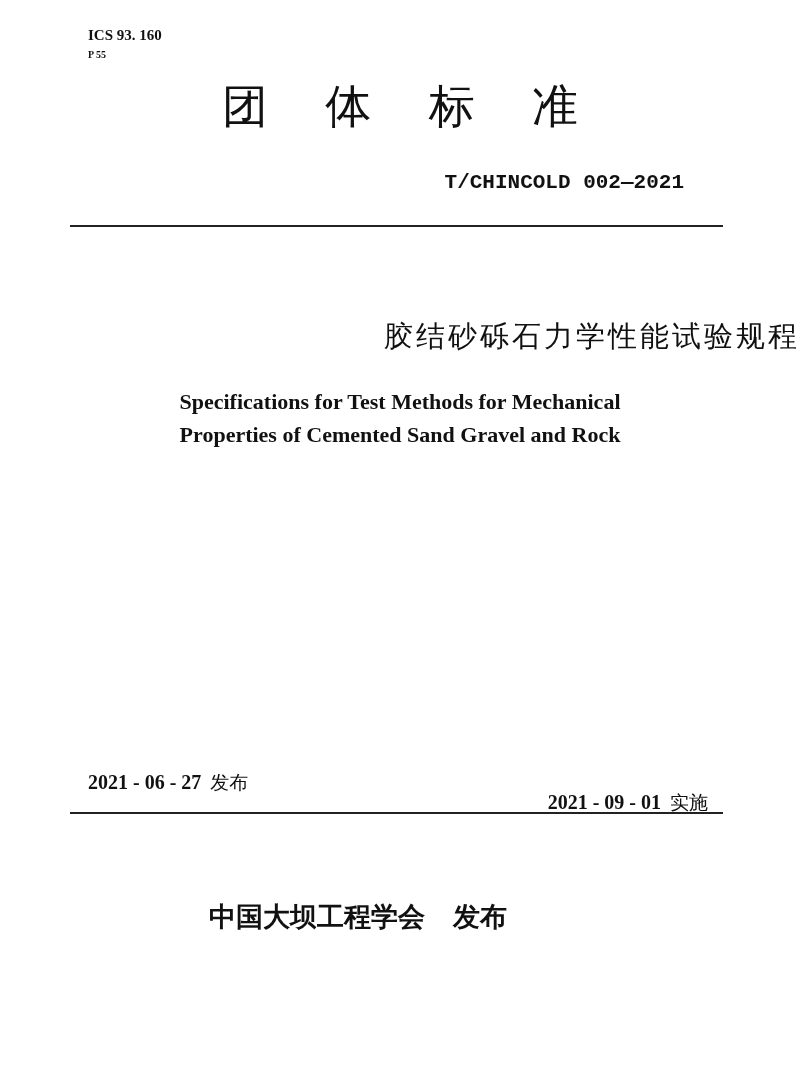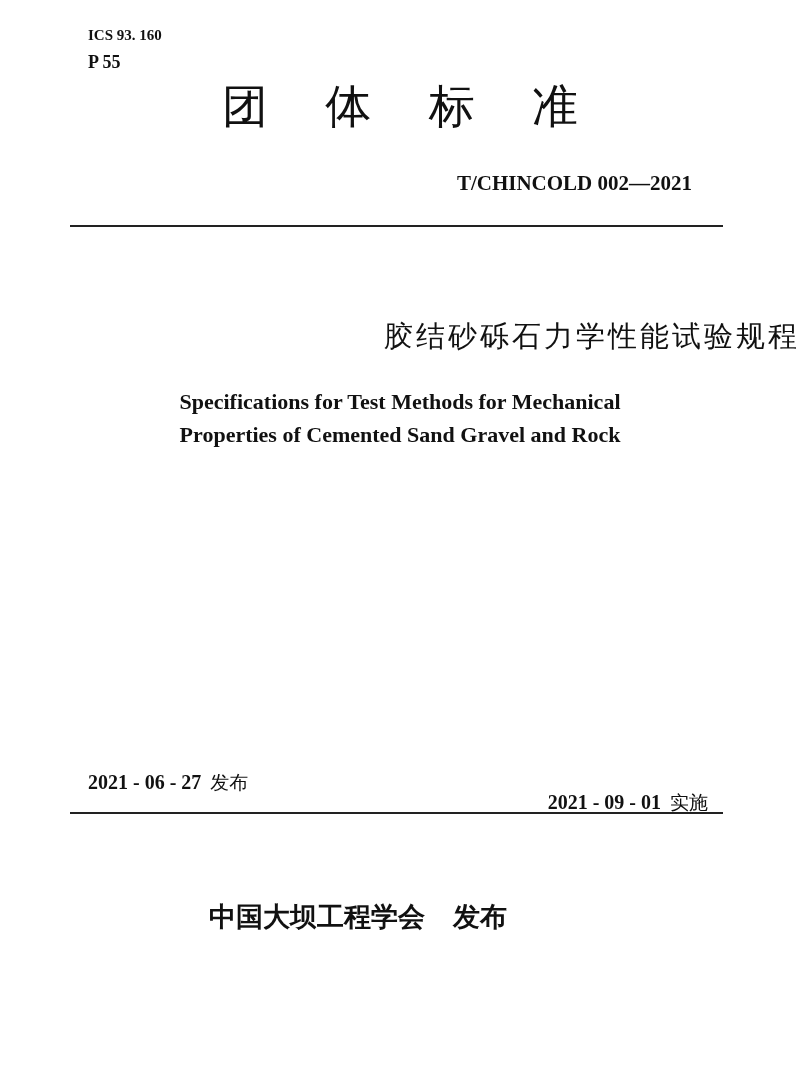--- a/index.html
+++ b/index.html
@@ -20,37 +20,38 @@
       font-weight: bold;
     }
     .cjk {
       font-family: "DejaVu Sans", "Liberation Sans", sans-serif;
     }
     #ics-code {
       left: 88px; top: 26px;
       font-size: 15px; line-height: 18px;
     }
     #class-code {
-      left: 88px; top: 53px;
-      font-size: 18px; line-height: 18px; font-family: Liberation Serif, serif;
+      left: 88px; top: 46px;
+      font-size: 10px; line-height: 18px; font-family: Liberation Serif, serif;
     }
     #doc-type {
       left: 220px; top: 78px;
       width: 360px;
       font-size: 46px;
       line-height: 56px;
       display: flex;
       justify-content: space-between;
       font-weight: normal;
     }
     #doc-type span { display: inline-block; width: 50px; text-align: center; }
     #std-number {
-      right: 108px; top: 170px;
+      right: 116px; top: 170px;
       font-size: 21px; line-height: 26px;
       text-align: right;
+      font-family: Liberation Mono, monospace;
     }
     .rule {
       left: 70px;
       width: 653px;
       height: 2px;
       background: #222222;
     }
     #rule-top { top: 225px; }
     #rule-bottom { top: 812px; }
     #title-cn {

